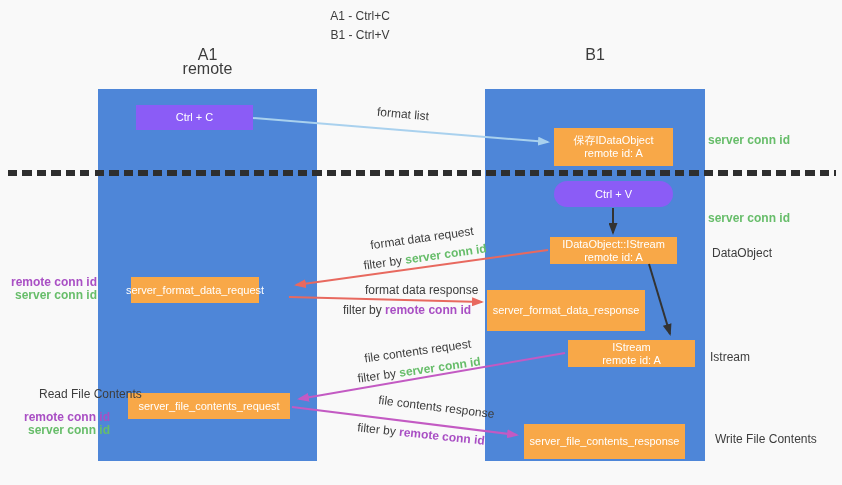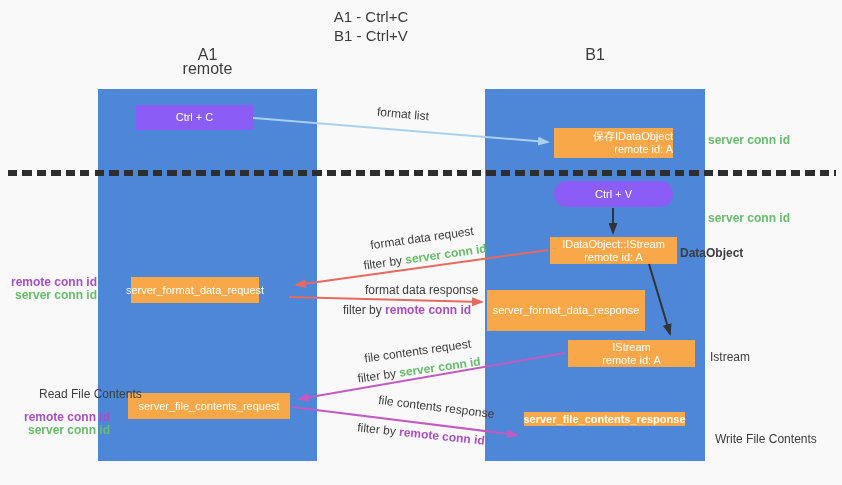--- a/index.html
+++ b/index.html
@@ -1,18 +1,18 @@
 <!DOCTYPE html>
 <html><head>
 <meta charset="utf-8">
 <style>
   html,body{margin:0;padding:0;background:#f9f9f9;font-family:"Liberation Sans","DejaVu Sans",sans-serif;}
   .canvas{position:relative;width:842px;height:485px;background:#f9f9f9;overflow:hidden;}
 
-  .title{position:absolute;left:11px;top:7px;width:720px;text-align:center;font-size:15px;line-height:19px;color:#3c3c3c;z-index:5;}
+  .title{position:absolute;left:0;top:7px;width:720px;text-align:center;font-size:12px;line-height:19px;color:#3c3c3c;z-index:5;}
   .lane-header{position:absolute;top:48px;text-align:center;font-size:16px;line-height:14px;color:#3c3c3c;z-index:5;}
 
   .lane{position:absolute;top:89px;height:372px;background:#4e86d8;z-index:1;}
   .lane.left{left:98px;width:219px;}
   .lane.right{left:485px;width:220px;}
 
   .dotted-line{position:absolute;left:8px;top:170px;width:828px;height:6px;z-index:4;
     background:repeating-linear-gradient(90deg,#2e2e2e 0 9px,transparent 9px 14.5px);}
 
   .node{position:absolute;z-index:2;display:flex;flex-direction:column;align-items:center;justify-content:center;
@@ -53,21 +53,21 @@
 
   <div class="lane left"></div>
   <div class="lane right"></div>
 
   <div class="dotted-line"></div>
 
   <div class="node green" style="left:136px;top:105px;width:117px;height:25px;">
     <div>Ctrl + C</div>
   </div>
 
-  <div class="node orange" style="left:554px;top:128px;width:119px;height:30px;align-items:flex-end;">
+  <div class="node orange" style="left:554px;top:128px;width:119px;height:38px;">
     <div>保存IDataObject</div>
     <div>remote id: A</div>
   </div>
 
   <div class="node green" style="left:554px;top:181px;width:119px;height:26px;border-radius:13px;">
     <div>Ctrl + V</div>
   </div>
 
   <div class="node orange" style="left:550px;top:237px;width:127px;height:27px;">
     <div>IDataObject::IStream</div>
@@ -84,21 +84,21 @@
 
   <div class="node orange" style="left:568px;top:340px;width:127px;height:27px;">
     <div>IStream</div>
     <div>remote id: A</div>
   </div>
 
   <div class="node orange" style="left:128px;top:393px;width:162px;height:26px;">
     <div>server_file_contents_request</div>
   </div>
 
-  <div class="node orange" style="left:524px;top:412px;width:161px;height:14px;font-weight:bold;">
+  <div class="node orange" style="left:524px;top:424px;width:161px;height:35px;">
     <div>server_file_contents_response</div>
   </div>
 
   <svg class="arrows" width="842" height="485" viewBox="0 0 842 485">
     <defs>
       <marker id="m-blue" viewBox="0 0 12 9" markerWidth="12" markerHeight="9" refX="10" refY="4.5" orient="auto" markerUnits="userSpaceOnUse">
         <path d="M0,0 L12,4.5 L0,9 z" fill="#a9d1ee"></path>
       </marker>
       <marker id="m-black" viewBox="0 0 12 9" markerWidth="12" markerHeight="9" refX="10" refY="4.5" orient="auto" markerUnits="userSpaceOnUse">
         <path d="M0,0 L12,4.5 L0,9 z" fill="#333333"></path>
@@ -136,21 +136,21 @@
     <span>filter by</span> <span class="hl-green">server conn id</span>
   </div>
 
   <div class="lbl rot-p7" style="left:378px;top:400px;">file contents response</div>
   <div class="lbl rot-p6" style="left:357px;top:427px;">
     <span>filter by</span> <span class="hl-purple">remote conn id</span>
   </div>
 
   <div class="lbl hl-green" style="left:708px;top:133px;">server conn id</div>
   <div class="lbl hl-green" style="left:708px;top:211px;">server conn id</div>
-  <div class="lbl" style="left:680px;top:246px;font-weight:bold;">DataObject</div>
+  <div class="lbl" style="left:712px;top:246px;">DataObject</div>
   <div class="lbl" style="left:710px;top:350px;">Istream</div>
   <div class="lbl" style="left:715px;top:432px;">Write File Contents</div>
 
   <div class="side-pair" style="left:0;width:97px;top:276px;">
     <div class="purple">remote conn id</div>
     <div class="green">server conn id</div>
   </div>
   <div class="lbl" style="left:8px;top:387px;margin-left:31px;">Read File Contents</div>
   <div class="side-pair" style="left:0;width:110px;top:411px;">
     <div class="purple">remote conn id</div>

